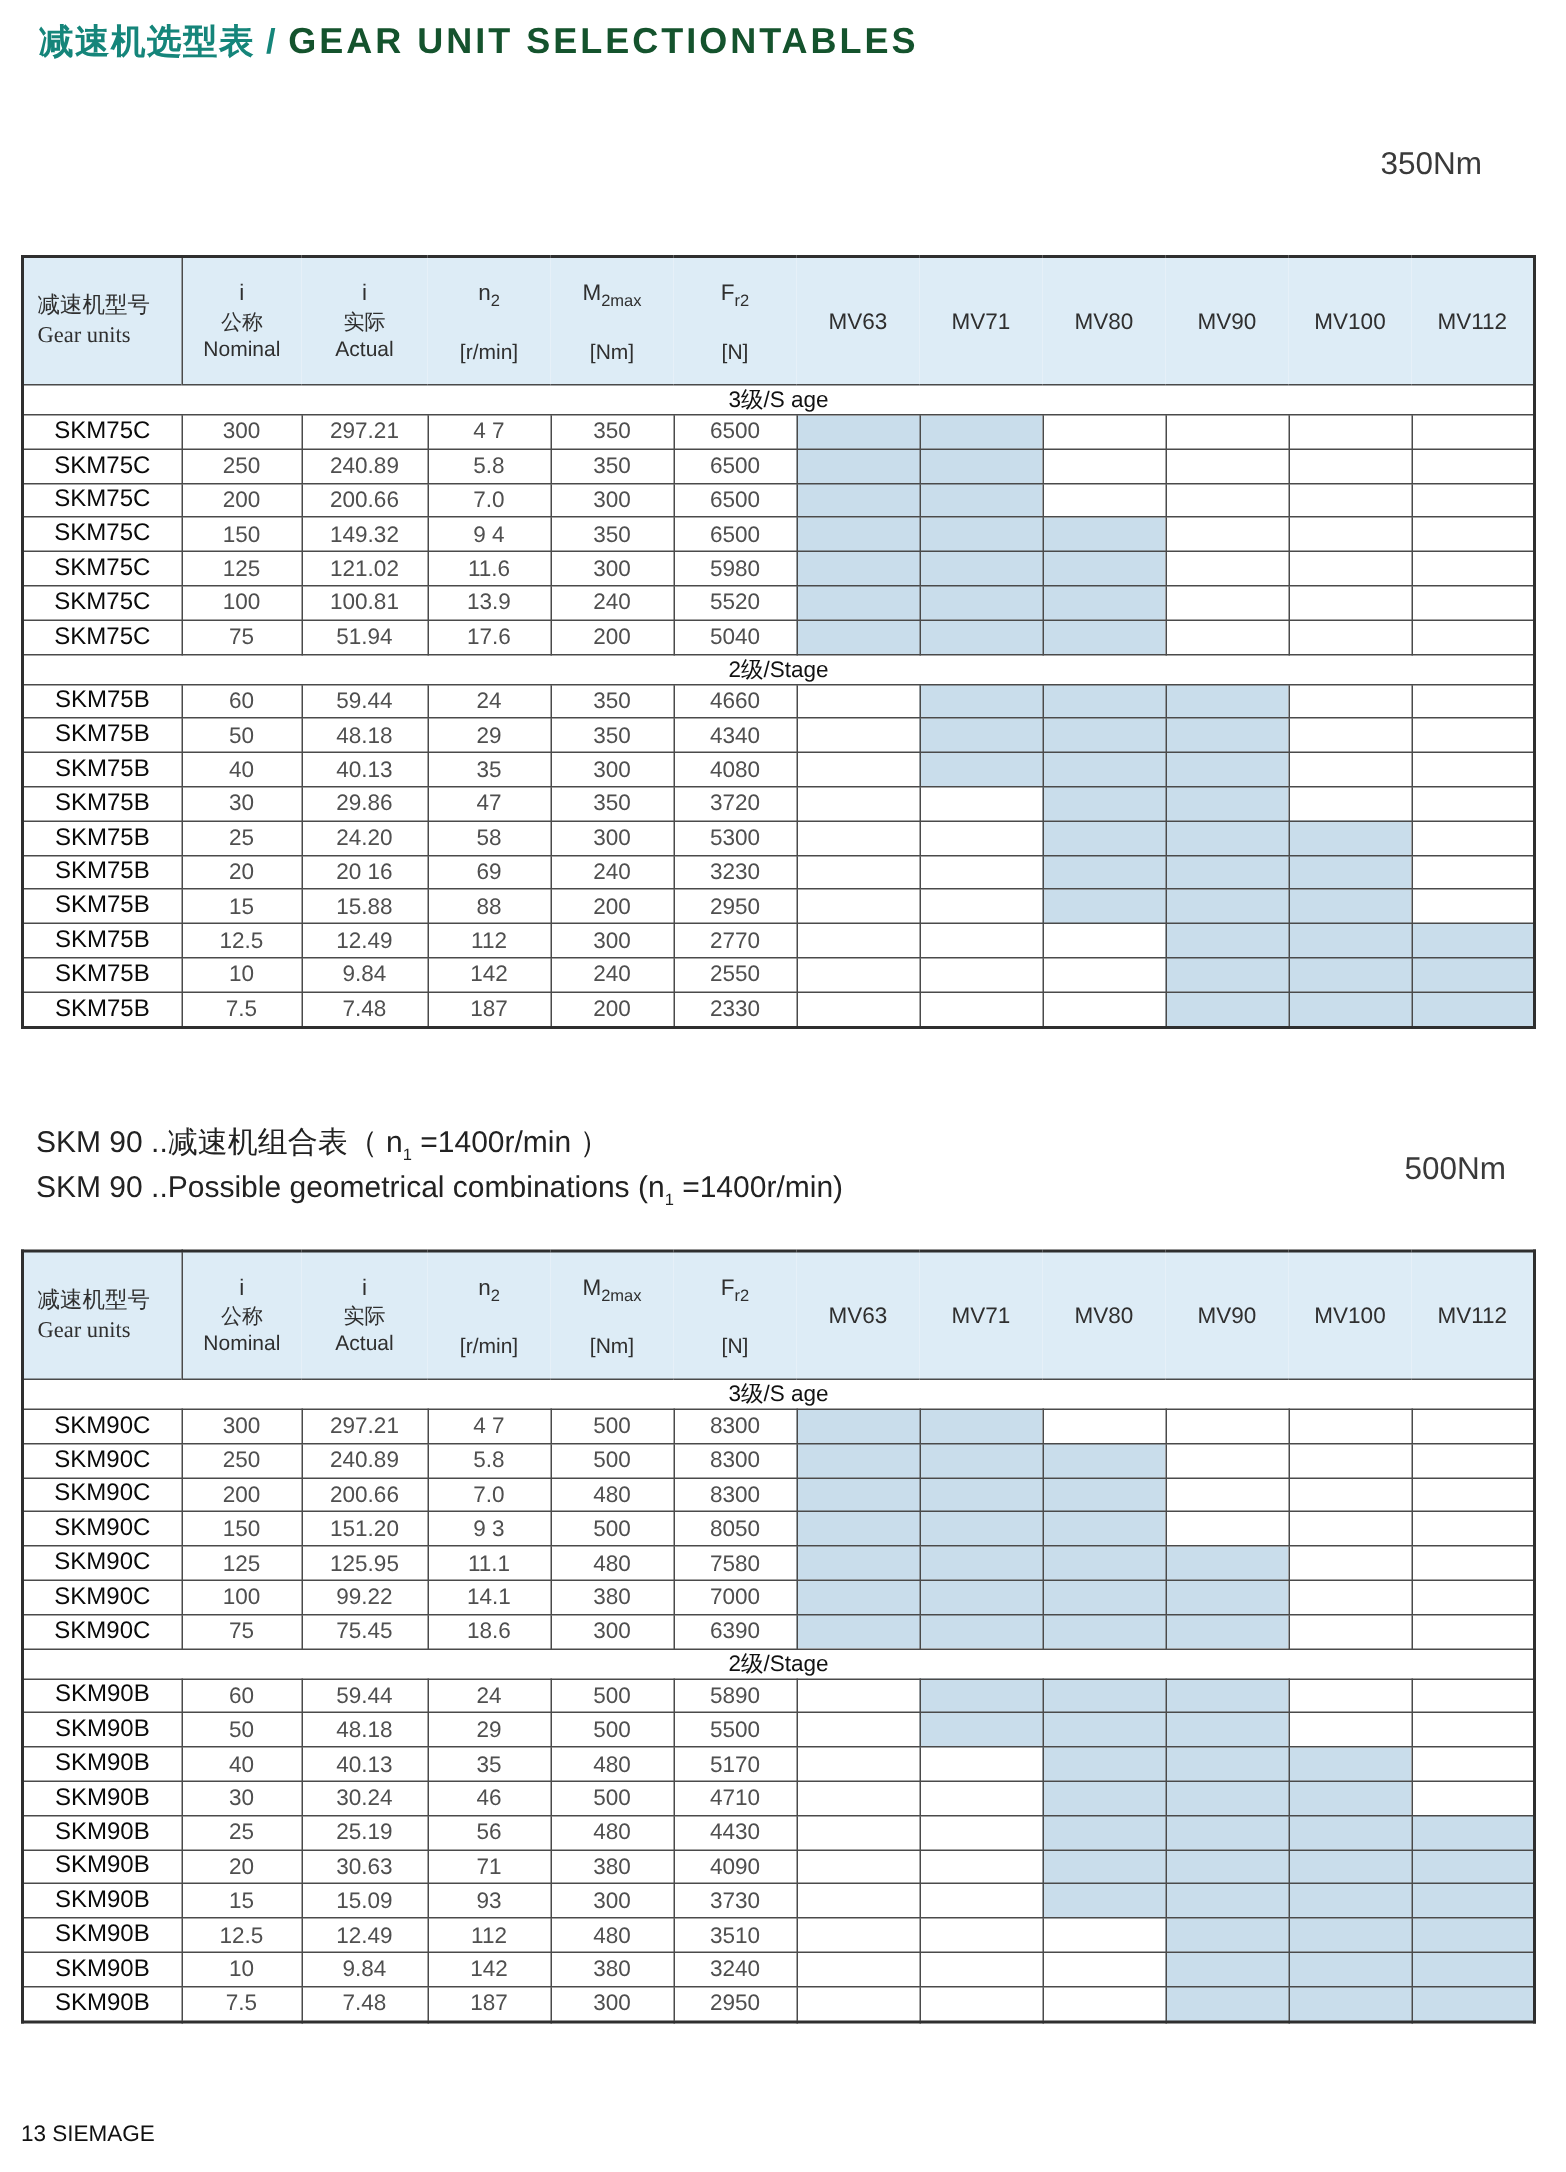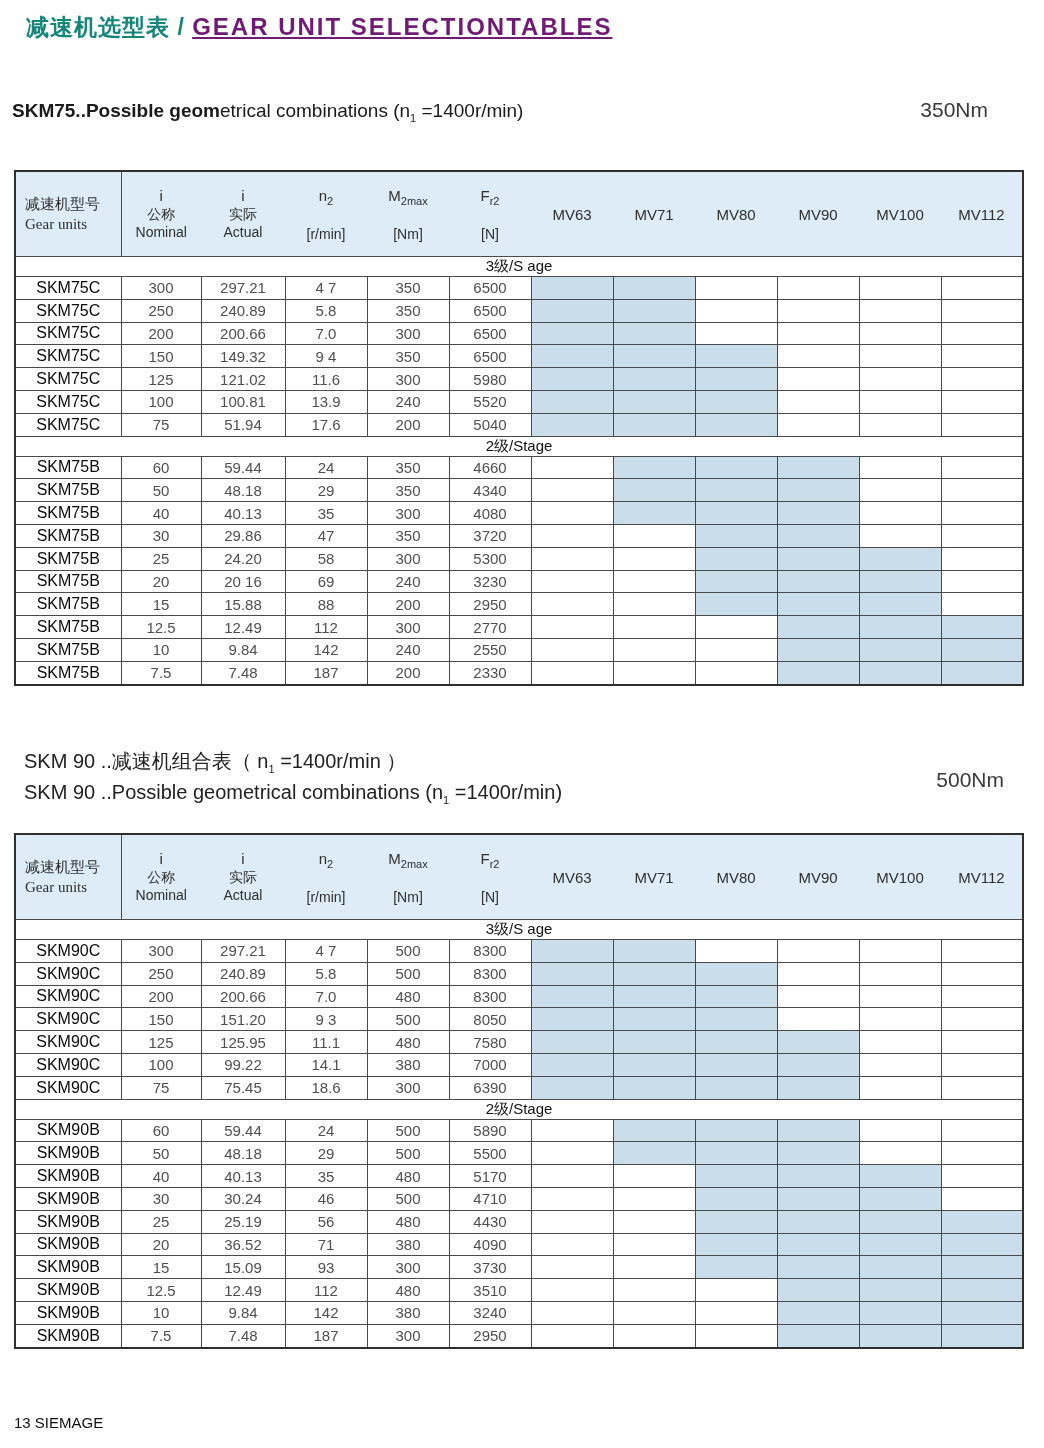--- a/index.html
+++ b/index.html
@@ -6,21 +6,21 @@
   body{
     width:1044px;height:1448px;position:relative;
     font-family:"Liberation Sans","DejaVu Sans",sans-serif;
     color:#222;
   }
   .page{position:absolute;inset:0;}
 
   
   .main-title{position:absolute;left:14px;top:12px;font-weight:bold;white-space:nowrap;}
   .title-zh{font-size:23px;color:#15857a;letter-spacing:1px;margin-left:12px;}
-  .title-en{font-size:24px;color:#701a75;letter-spacing:2px;text-decoration:underline;}
+  .title-en{font-size:24px;color:#14532d;letter-spacing:2px;}
 
   .sub1-zh{position:absolute;left:7px;top:64px;font-size:19px;color:#1a1a1a;}
   .sub1-en{position:absolute;left:12px;top:100px;font-size:19px;color:#1a1a1a;}
   .sub1-en b{font-weight:bold;}
   .torque{position:absolute;font-size:21px;font-weight:normal;color:#3a3a3a;}
   .torque1{top:98px;right:56px;}
   .torque2{top:768px;right:40px;}
 
   .sub2-zh{position:absolute;left:24px;top:748px;font-size:20px;color:#222;font-weight:normal;}
   .sub2-en{position:absolute;left:24px;top:781px;font-size:20px;color:#222;font-weight:normal;}
@@ -66,21 +66,20 @@
   
   .footer{position:absolute;left:14px;top:1414px;font-size:15px;color:#111;}
 </style>
 </head>
 <body>
 
 <div class="page">
 
   <div class="main-title"><span class="title-zh">减速机选型表 / </span><span class="title-en">GEAR UNIT SELECTIONTABLES</span></div>
 
-  <div class="sub1-en"><b>SKM75..Possible geom</b><span>etrical combinations  (n</span><sub>1</sub><span> =1400r/min)</span></div>
   <div class="torque torque1">350Nm</div>
 
   <table class="gear-table table1">
       <colgroup>
         <col style="width: 106px;">
         <col style="width: 80px;">
         <col style="width: 84px;">
         <col style="width: 82px;">
         <col style="width: 82px;">
         <col style="width: 82px;">
@@ -601,21 +600,21 @@
           <td class="mv"></td>
           <td class="mv"></td>
           <td class="mv shaded"></td>
           <td class="mv shaded"></td>
           <td class="mv shaded"></td>
           <td class="mv shaded"></td>
         </tr>
         <tr>
           <td class="model">SKM90B</td>
           <td class="num">20</td>
-          <td class="num">36.52</td>
+          <td class="num">30.63</td>
           <td class="num">71</td>
           <td class="num">380</td>
           <td class="num">4090</td>
           <td class="mv"></td>
           <td class="mv"></td>
           <td class="mv shaded"></td>
           <td class="mv shaded"></td>
           <td class="mv shaded"></td>
           <td class="mv shaded"></td>
         </tr>

